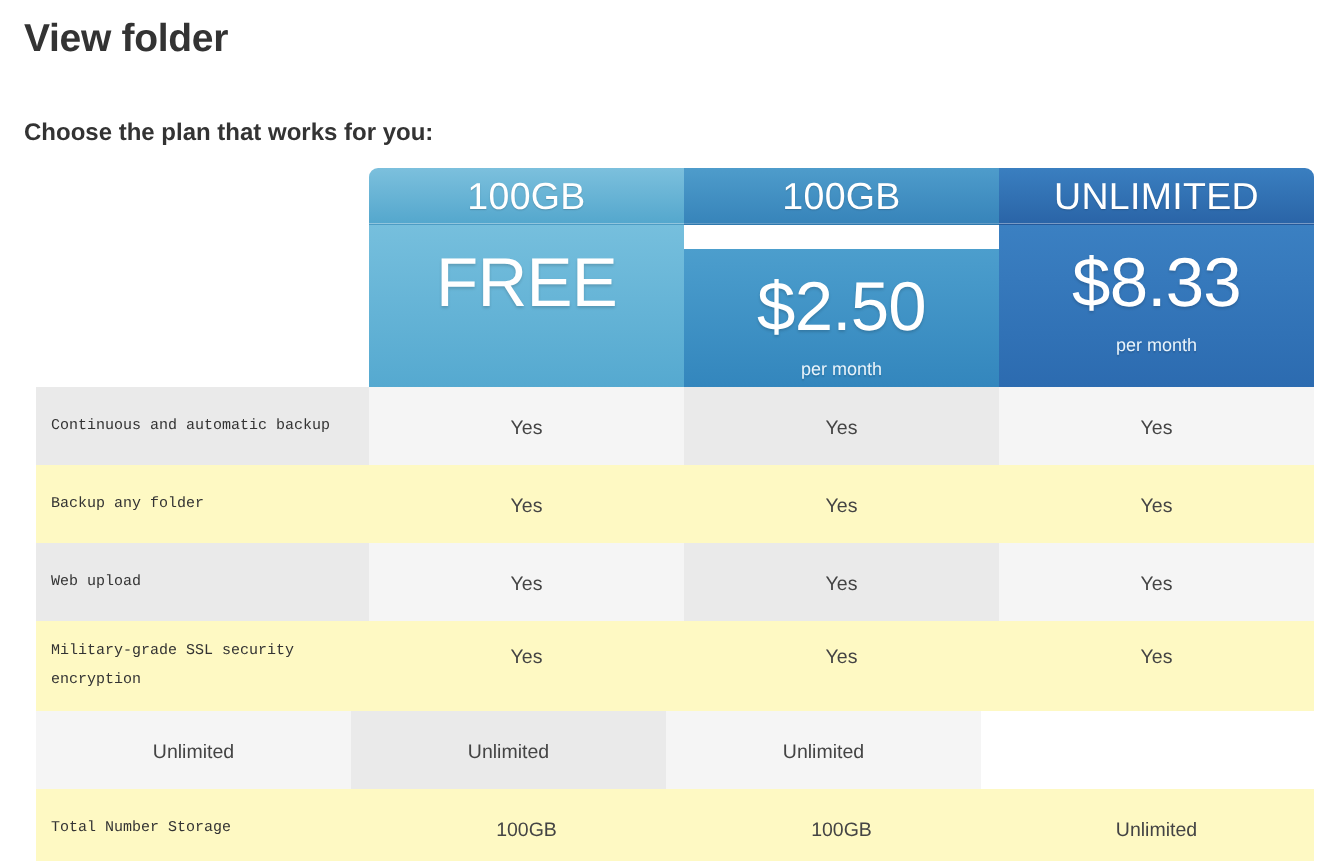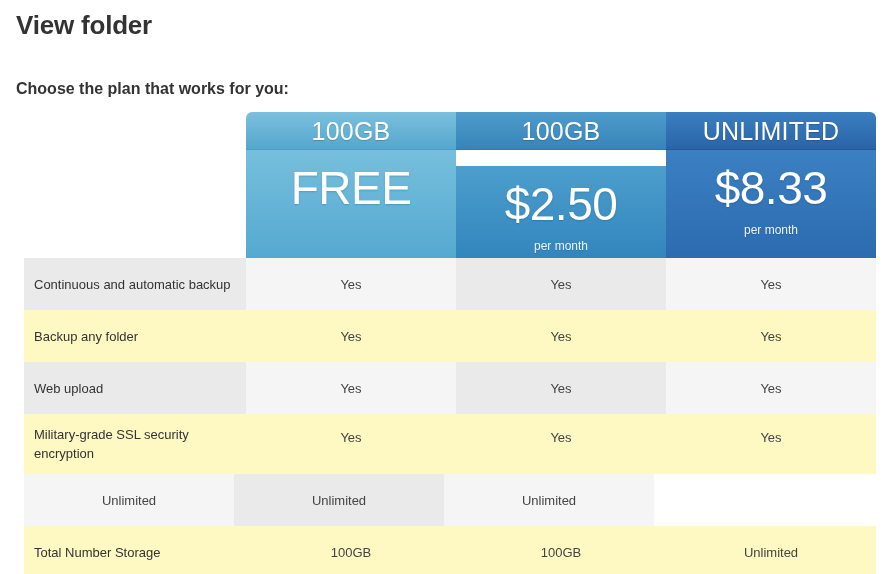--- a/index.html
+++ b/index.html
@@ -143,26 +143,27 @@
 
   .fspacer {
     width: 24px;
     flex: none;
     background: #ffffff;
   }
 
   .flabel {
     width: 222px;
     flex: none;
-    font-size: 13px;
+    font-size: 10px;
     line-height: 19px;
     color: #333333;
     padding: 0 12px 0 10px;
     display: flex;
     align-items: center;
+    font-family: Liberation Mono, monospace;
   }
 
   .fcell {
     width: 210px;
     flex: none;
     font-size: 13px;
     color: #444444;
     text-align: center;
     display: flex;
     align-items: flex-start;

